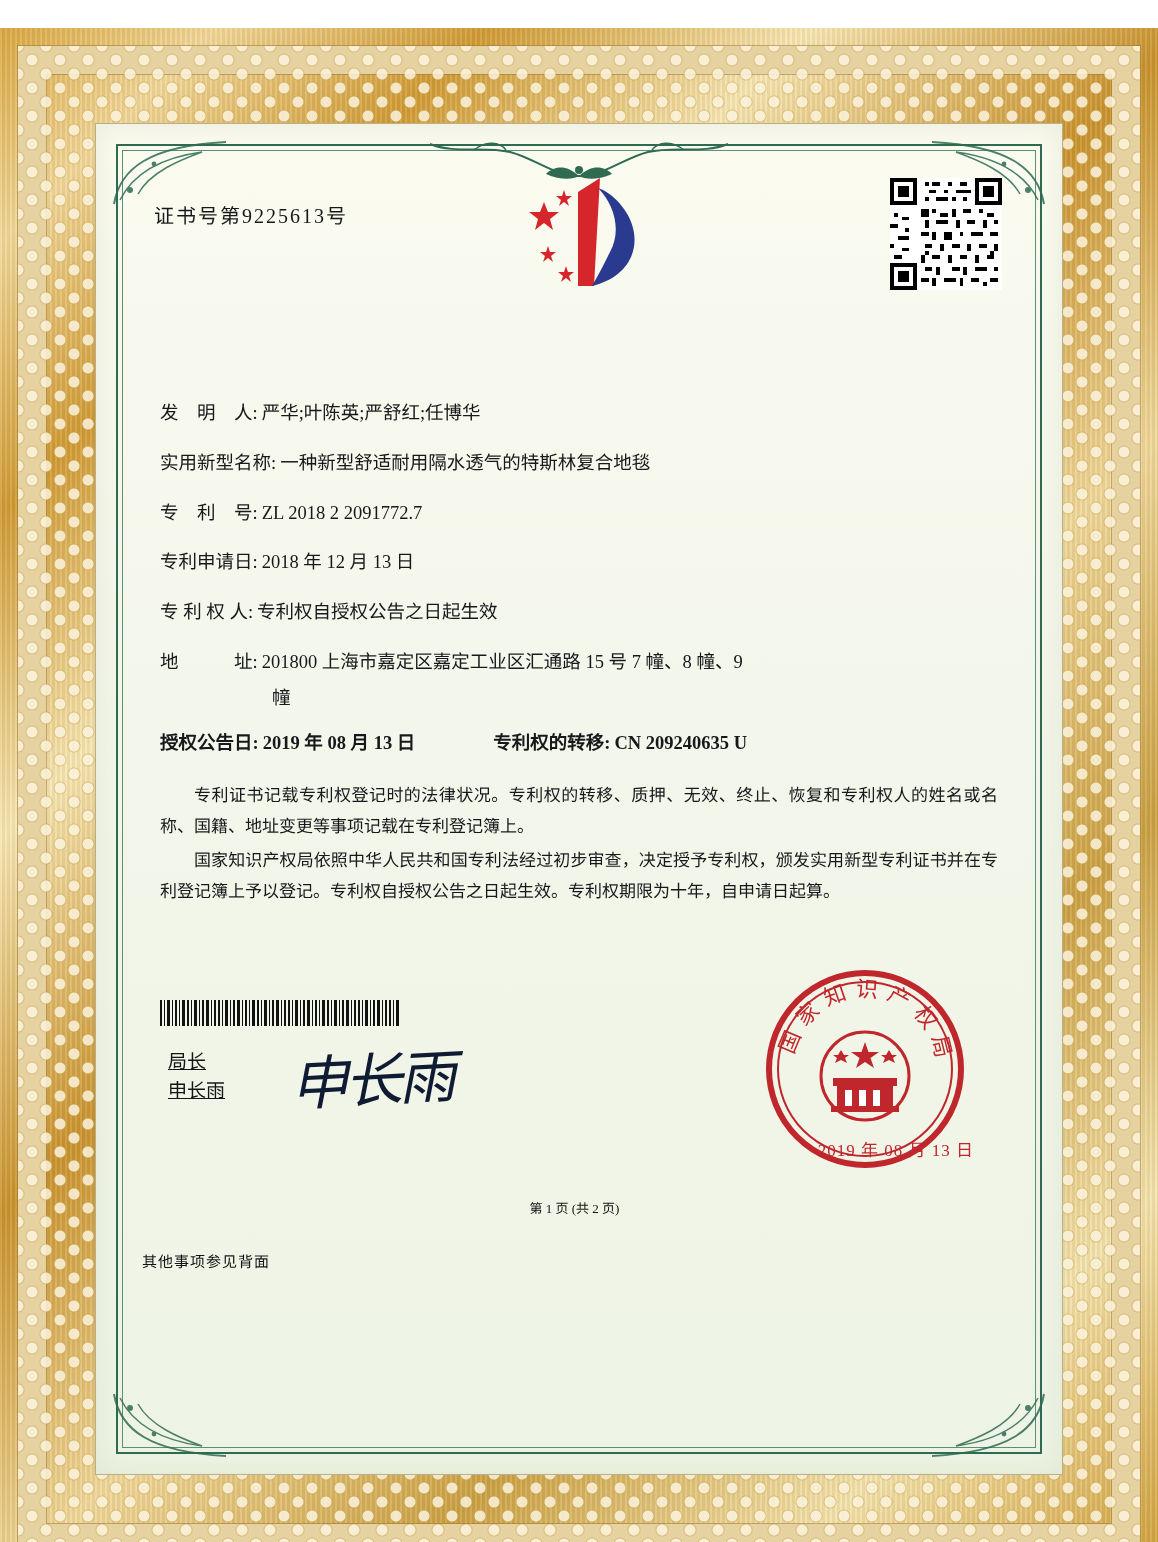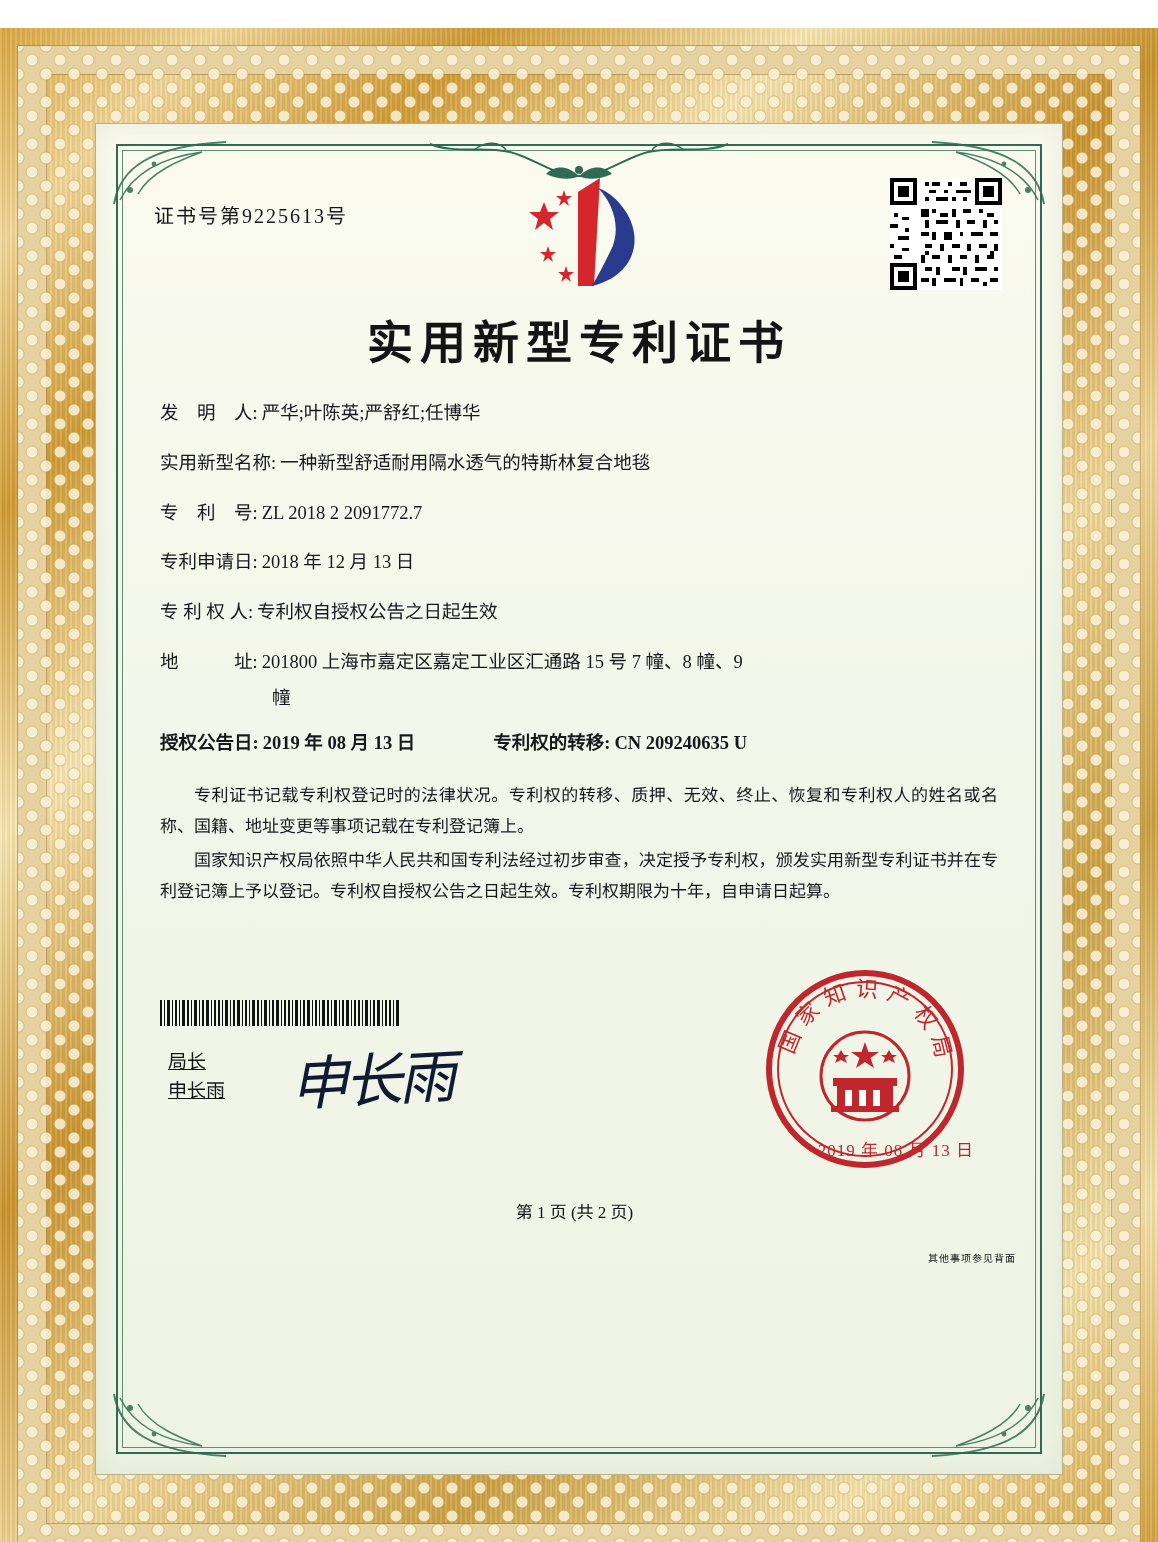--- a/index.html
+++ b/index.html
@@ -151,25 +151,25 @@
   .seal{
     position:absolute;right:46px;top:796px;
     width:210px;height:210px;
   }
   .seal-date{
     position:absolute;right:42px;top:968px;
     font-size:17px;color:#c0272d;letter-spacing:1px;
   }
   .page-no{
     position:absolute;left:0;right:9px;top:1030px;text-align:center;
-    font-size:17px;color:#141414;
+    font-size:13px;color:#141414;
   }
   .footnote{
-    position:absolute;left:0;right:0;top:1082px;text-align:right;
-    font-size:10px;color:#141414;letter-spacing:1px;
+    position:absolute;left:0;right:6px;top:1082px;text-align:left;
+    font-size:15px;color:#141414;letter-spacing:1px;
   }
 </style>
 </head>
 <body>
 
 <div class="frame">
   <div class="ornate"></div>
 
   <div class="paper">
     <div class="greenline"></div>
@@ -305,21 +305,20 @@
               <rect x="21" y="26" width="2" height="1"></rect>
               <rect x="24" y="27" width="1" height="1"></rect>
               <rect x="26" y="26" width="2" height="1"></rect>
             <rect x="20" y="3" width="1" height="1"></rect>
               <rect x="9" y="19" width="1" height="1"></rect>
               <rect x="26" y="19" width="1" height="1"></rect>
           </g>
         </svg>
       </div>
 
-      <h1 class="title">实用新型专利证书</h1>
 
       <div class="fields">
 
         <div class="row">
           <span class="lbl">发　明　人:</span>
           <span class="val">严华;叶陈英;严舒红;任博华</span>
         </div>
 
         <div class="row">
           <span class="lbl">实用新型名称:</span>

